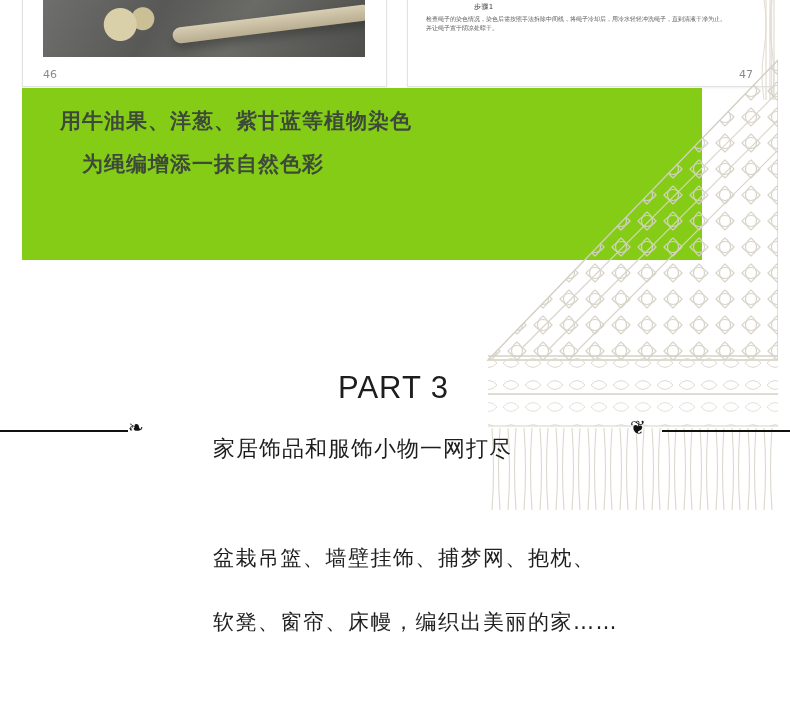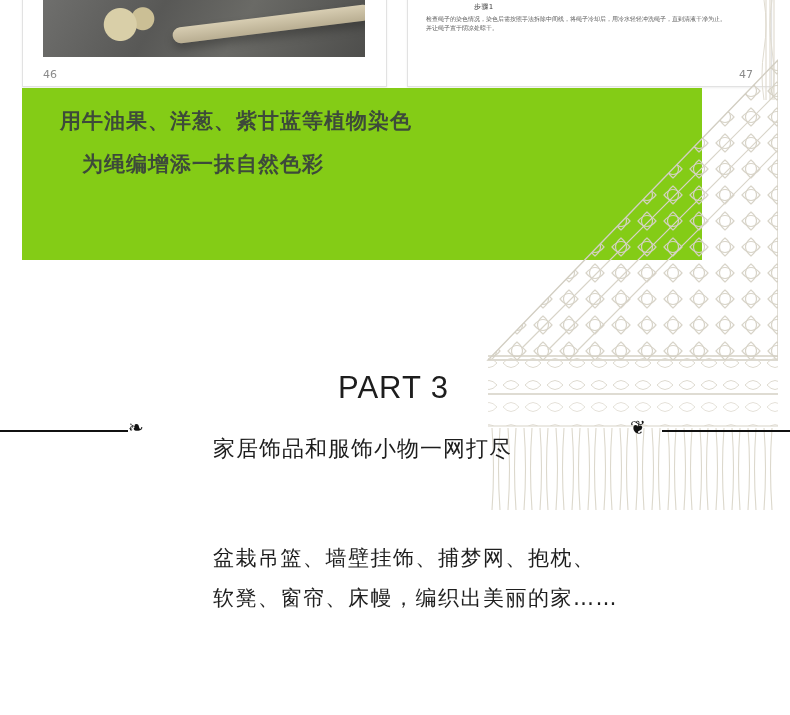--- a/index.html
+++ b/index.html
@@ -173,21 +173,21 @@
   .flourish-right { left: 630px; }
 
   .desc {
     position: absolute;
     left: 213px;
     font-size: 21px;
     letter-spacing: 1.5px;
     color: #1f1f1f;
   }
   .desc-1 { top: 544px; }
-  .desc-2 { top: 584px; text-align: center; }
+  .desc-2 { top: 608px; text-align: center; }
 </style>
 </head>
 <body>
 
 <div class="spread">
 
   <div class="page-left">
     <div class="photo"></div>
     <div class="folio folio-left">46</div>
   </div>

